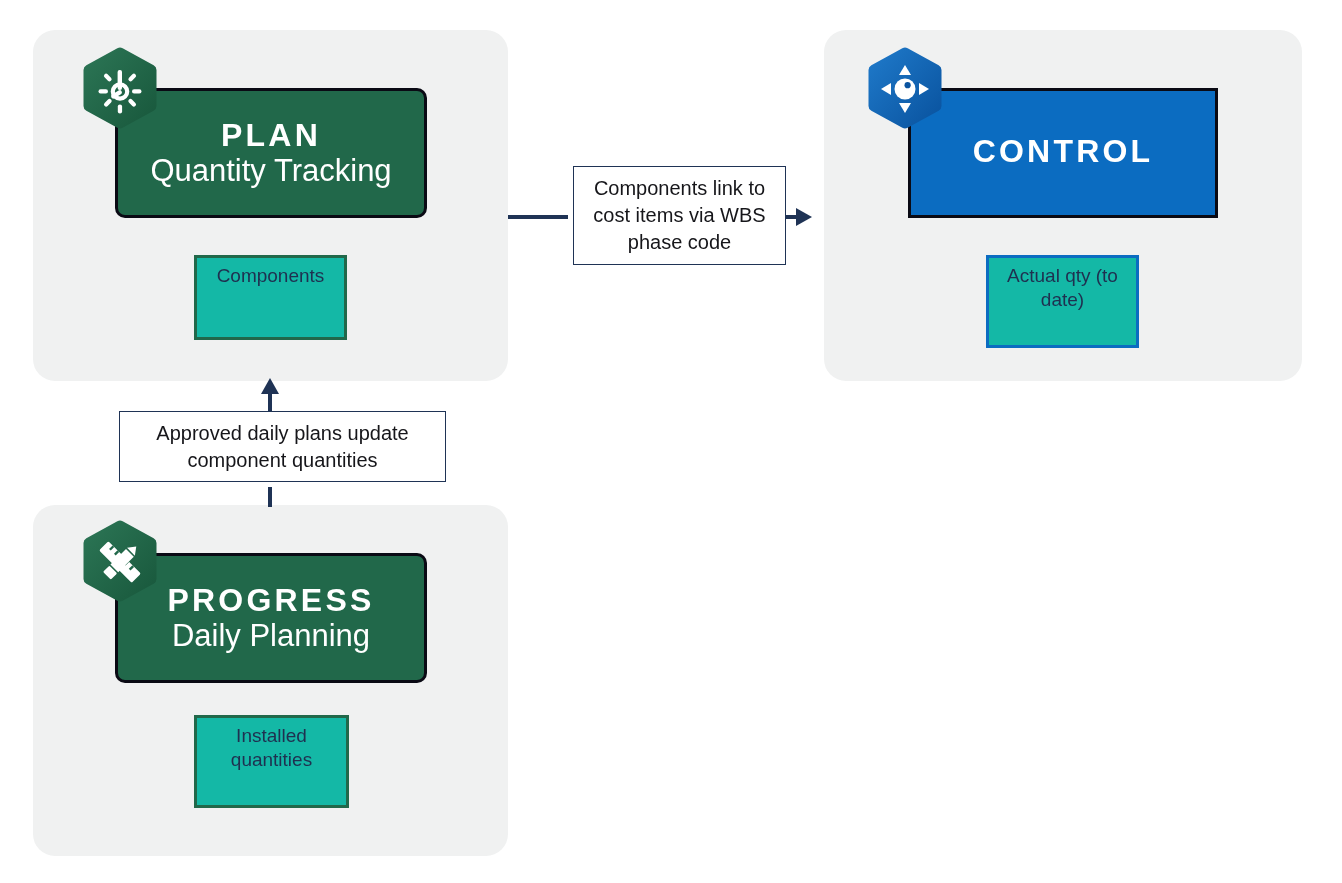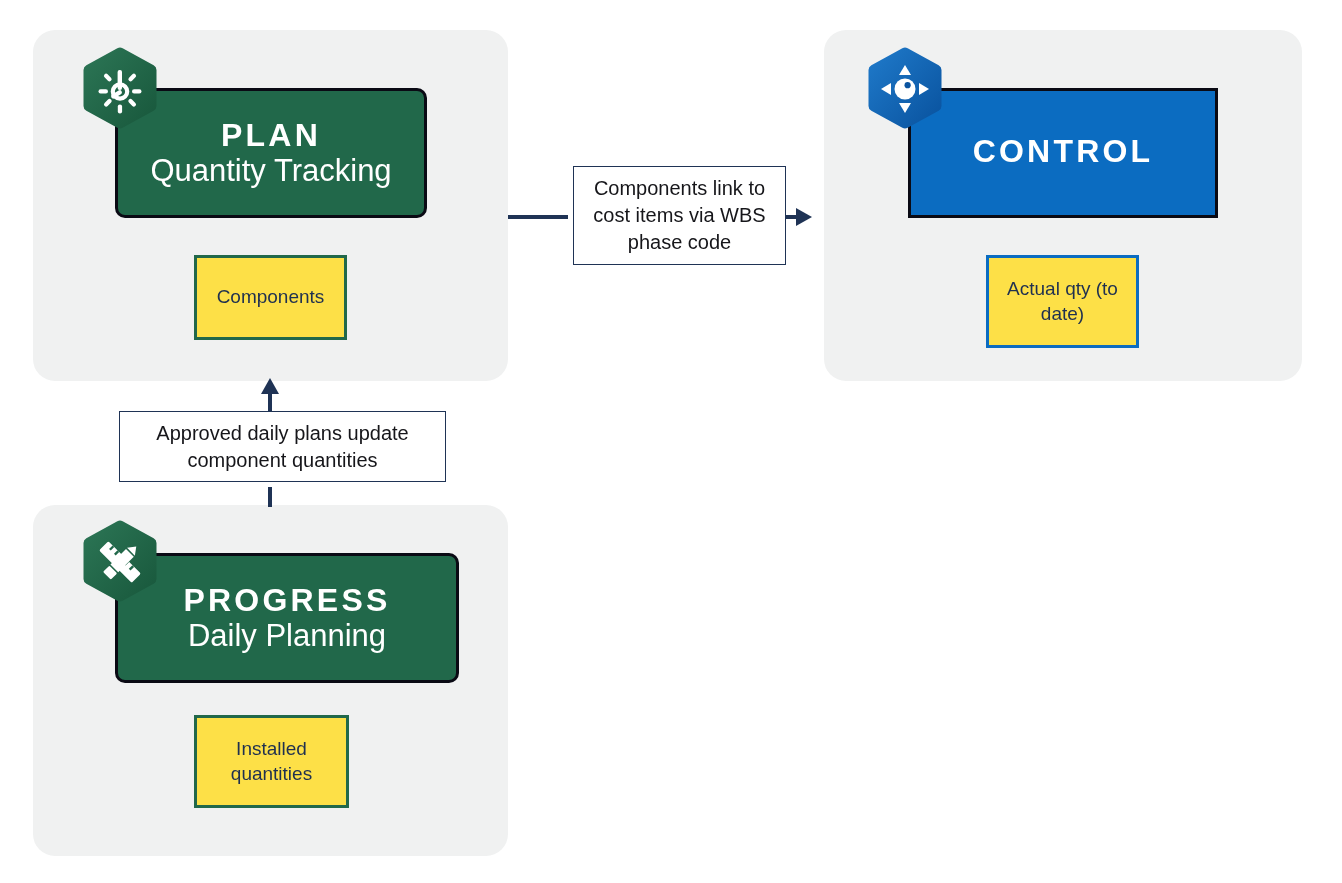--- a/index.html
+++ b/index.html
@@ -58,42 +58,42 @@
   .banner-sub {
     font-size: 31px;
     font-weight: 400;
     line-height: 1.06;
     margin: 0;
     white-space: nowrap;
   }
 
   #banner-plan     { left: 115px; top: 88px;  width: 312px; height: 130px; }
   #banner-control  { left: 908px; top: 88px;  width: 310px; height: 130px; }
-  #banner-progress { left: 115px; top: 553px; width: 344px; height: 130px; }
+  #banner-progress { left: 115px; top: 553px; width: 312px; height: 130px; }
 
   
   .hex {
     position: absolute;
     width: 78px;
     height: 78px;
     z-index: 5;
   }
   #hex-plan     { left: 81px;  top: 51px; }
   #hex-control  { left: 866px; top: 51px; }
   #hex-progress { left: 81px;  top: 524px; }
 
   .hex svg { display: block; width: 100%; height: 100%; overflow: visible; }
 
   
   .subbox {
     position: absolute;
     box-sizing: border-box;
-    background: #fde047;
+    background: #14b8a6;
     display: flex;
-    align-items: center;
+    align-items: flex-start;
     justify-content: center;
     text-align: center;
     color: #1F3050;
     font-size: 19px;
     line-height: 1.28;
     padding: 6px 10px;
     z-index: 2;
   }
   .subbox.green-border { border: 3px solid #21684A; }
   .subbox.blue-border  { border: 3px solid #0B6CC1; }

